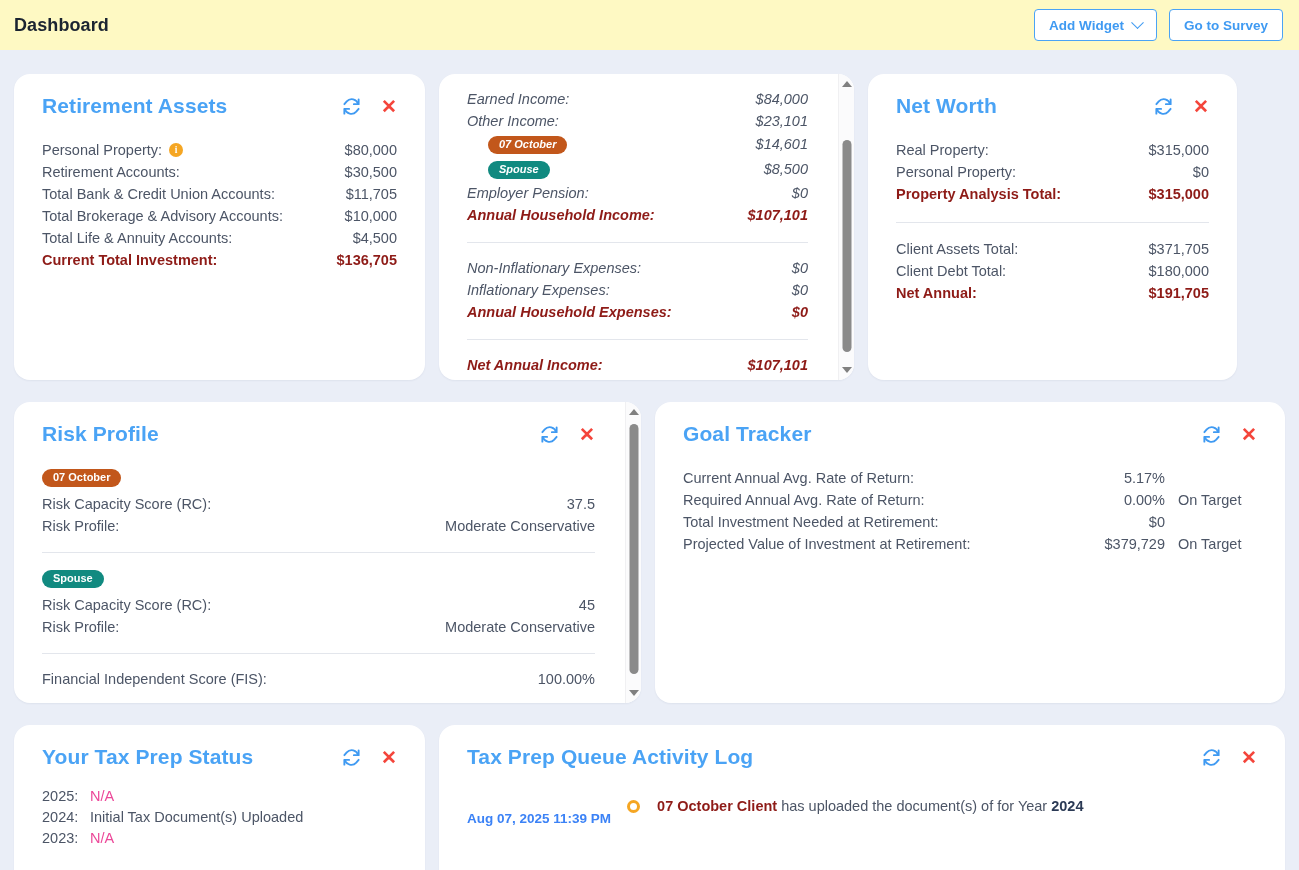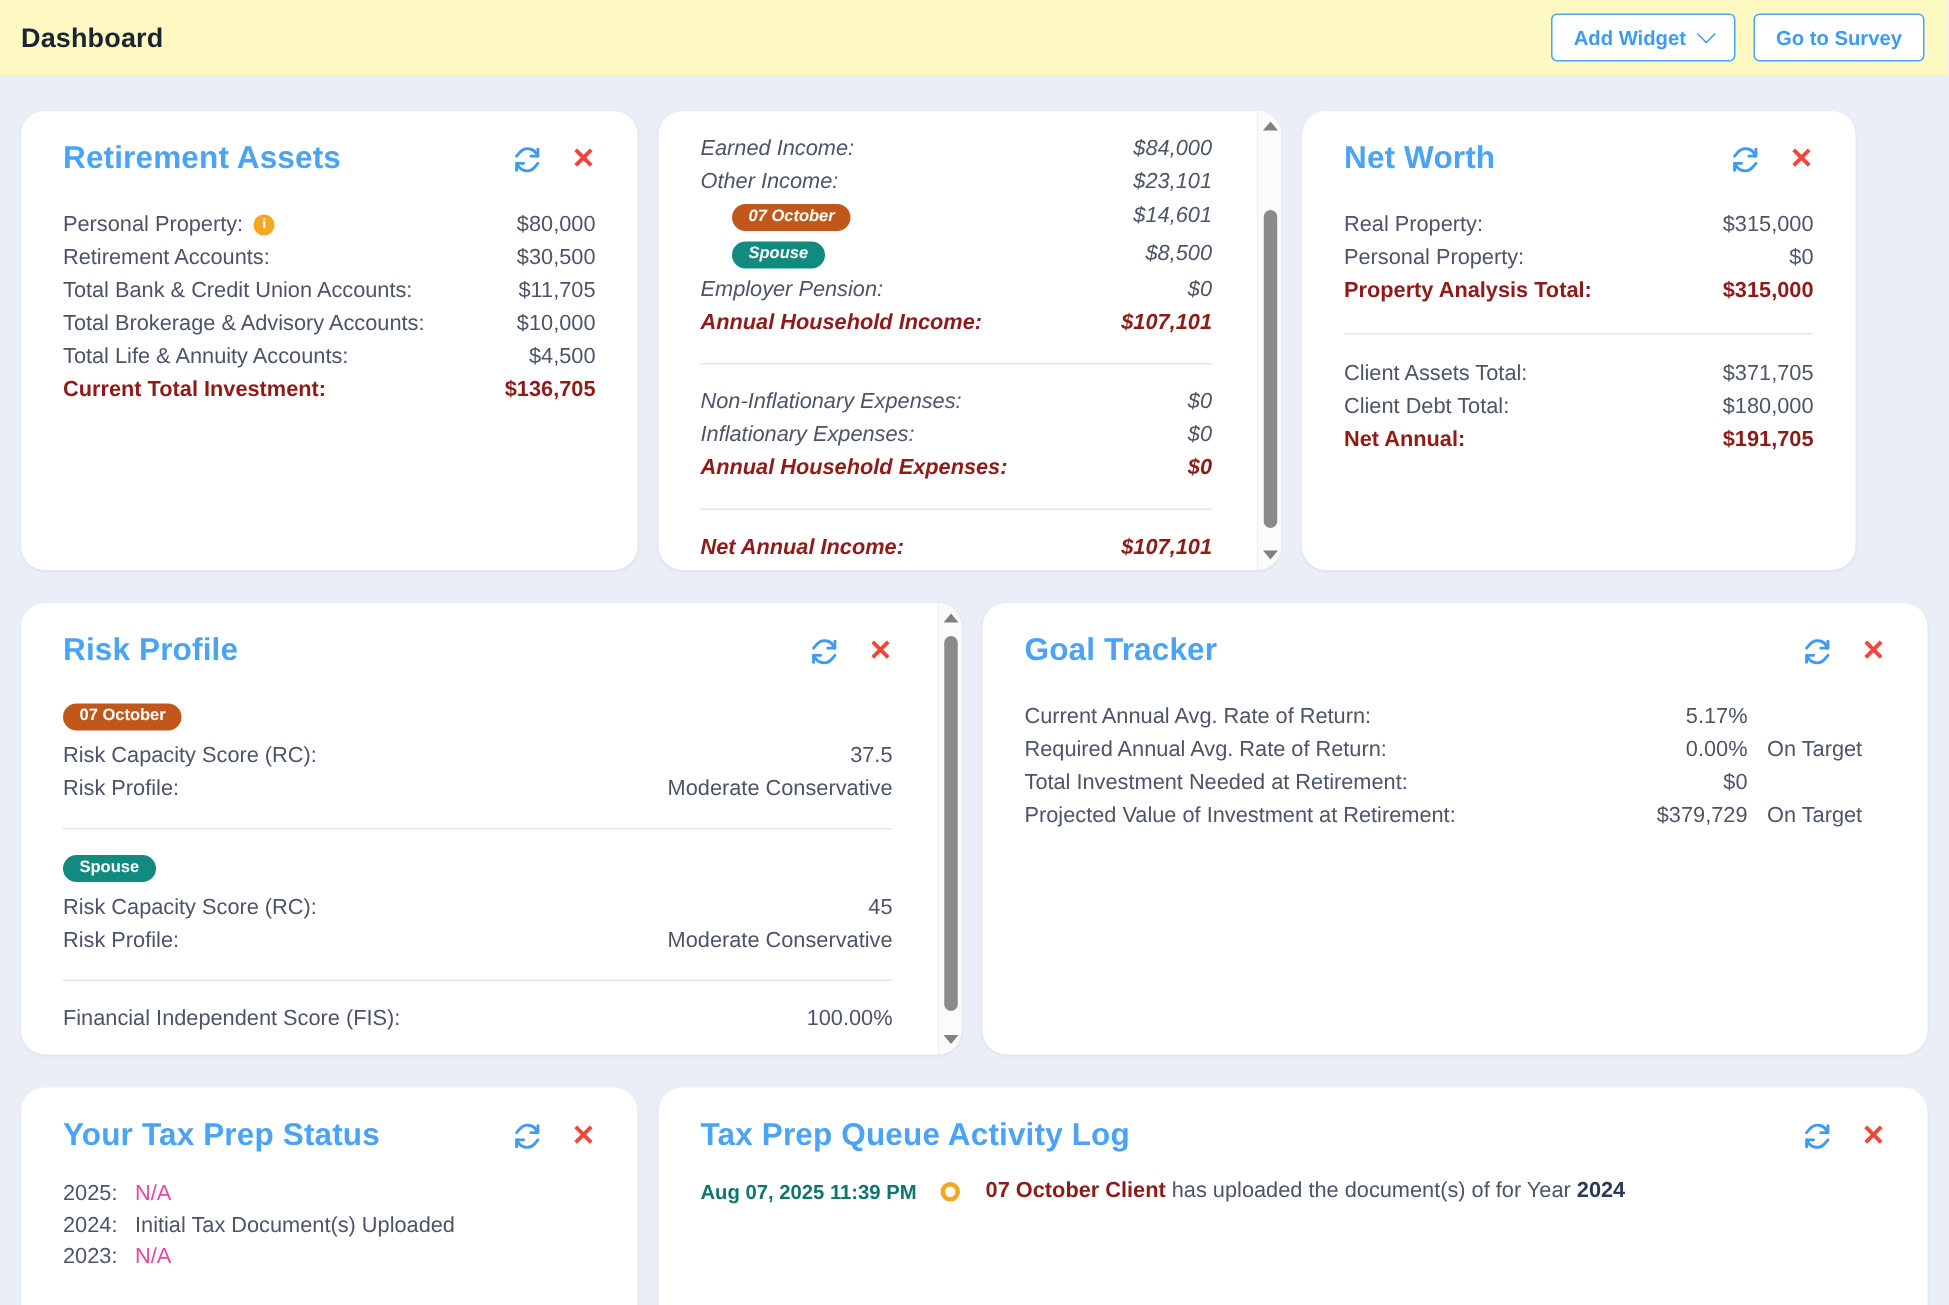--- a/index.html
+++ b/index.html
@@ -113,21 +113,21 @@
   .gt-value { width: 86px; text-align: right; white-space: nowrap; }
   .gt-note  { padding-left: 13px; white-space: nowrap; }
 
   
   .tax-row { display: flex; font-size: 14.5px; color: #4c5566; line-height: 21px; }
   .tax-year { width: 48px; color: #4c5566; }
   .tax-na { color: #ec4899; }
 
   
   .log-row { display: flex; align-items: center; font-size: 14.5px; color: #4c5566; }
-  .log-time { color: #0f766e; font-weight: 600; font-size: 13.5px; white-space: nowrap; }
+  .log-time { color: #3b82f6; font-weight: 600; font-size: 13.5px; white-space: nowrap; margin-top: 25px; }
   .log-dot {
     width: 13px; height: 13px; border-radius: 50%;
     border: 3px solid #f5a623; background: #fff;
     margin: 0 17px 0 16px; flex: 0 0 auto;
   }
   .log-who { color: #8e1b17; font-weight: 700; }
   .log-bold { color: #2b3a55; font-weight: 700; }
 </style>
 </head>
 <body>

